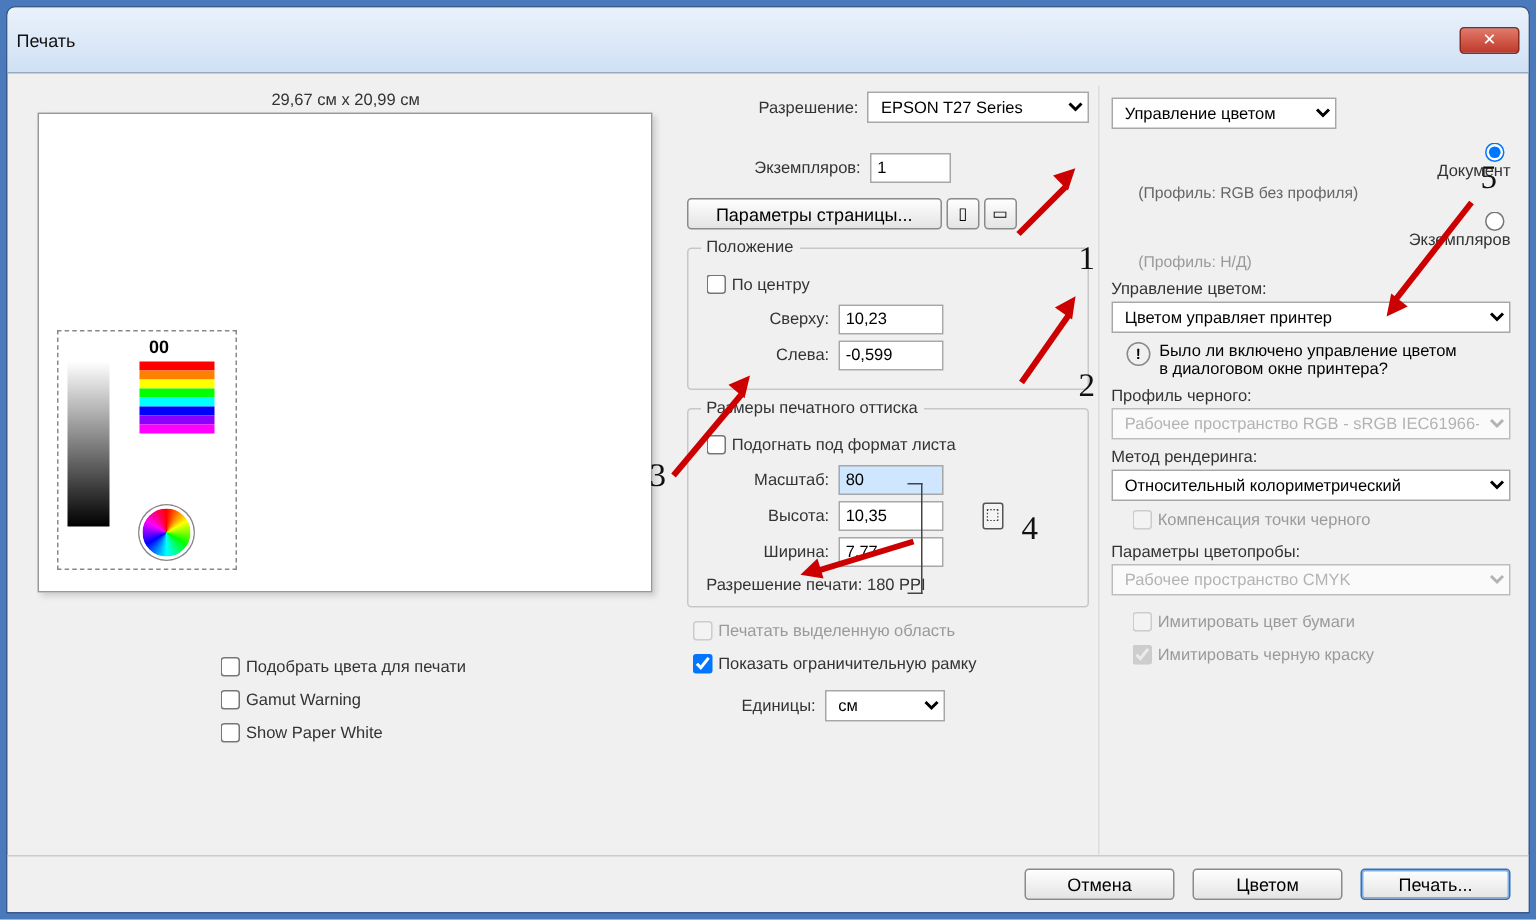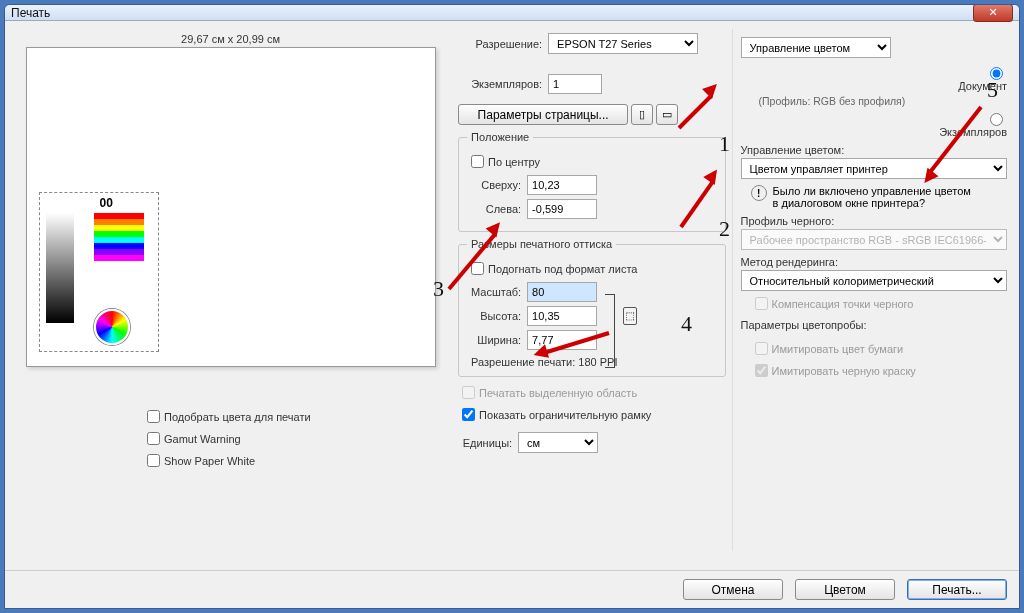--- a/index.html
+++ b/index.html
@@ -1,37 +1,37 @@
 <!DOCTYPE html>
 <html><head>
 <meta charset="utf-8">
 <style>
   * { box-sizing: border-box; font-family: "Segoe UI", Tahoma, sans-serif; font-size: 11px; }
   body { margin: 0; background: #4a7abc; padding: 4px; }
   .window { width: 1016px; height: 605px; background: #f0f0f0; border: 1px solid #3a5a8c; border-radius: 6px 6px 0 0; overflow: hidden; position: relative; }
-  .titlebar { height: 16px; background: linear-gradient(#eaf2fb,#cfe0f4); display: flex; align-items: center; padding: 0 6px; border-bottom: 1px solid #9ab; }
+  .titlebar { height: 44px; background: linear-gradient(#eaf2fb,#cfe0f4); display: flex; align-items: center; padding: 0 6px; border-bottom: 1px solid #9ab; }
   .titlebar .title { flex: 1; color: #111; font-size: 12px; }
   .closebtn { width: 40px; height: 18px; background: linear-gradient(#e07a6a,#c0392b); border: 1px solid #8a2a1f; border-radius: 3px; display: flex; align-items: center; justify-content: center; color: #fff; font-size: 11px; cursor: pointer; }
   .body { display: flex; padding: 8px 8px 0 8px; height: 530px; position: relative; }
   .col-left { width: 440px; padding-right: 4px; }
   .col-mid { width: 280px; padding: 0 6px; }
   .col-right { width: 280px; padding-left: 4px; border-left: 1px solid #ddd; }
   .preview-label { text-align: center; margin: 4px 0 2px; color: #333; font-size: 11px; }
   .preview-frame { width: 410px; height: 320px; background: #fff; border: 1px solid #999; margin: 0 auto; position: relative; box-shadow: 2px 2px 4px rgba(0,0,0,.15); }
   .preview-content { position: absolute; left: 12px; bottom: 14px; width: 120px; height: 160px; border: 1px dashed #888; background: #fff; }
   .swatch-row { position: absolute; top: 20px; left: 54px; width: 50px; }
   .swatch { height: 6px; width: 50px; }
   .gray-strip { position: absolute; top: 20px; left: 6px; width: 28px; height: 110px; background: linear-gradient(#fff,#000); }
   .colorwheel { position: absolute; bottom: 6px; left: 54px; width: 36px; height: 36px; border-radius: 50%; background: conic-gradient(red,yellow,lime,cyan,blue,magenta,red); border: 2px solid #fff; box-shadow: 0 0 0 1px #888; }
   .zero-lbl { position: absolute; top: 3px; left: 60px; font-weight: bold; font-size: 12px; }
   .checkbox-row { display: flex; align-items: center; margin: 3px 0; color: #333; }
   .checkbox-row input { margin-right: 4px; }
   label { color: #333; }
   .field-row { display: flex; align-items: center; margin: 4px 0; }
-  .field-row > label { width: 90px; text-align: right; padding-right: 6px; }
+  .field-row > label { width: 90px; text-align: right; padding-right: 6px; margin-left: 32px; }
   .field-row.mid > label { width: 60px; }
   select, input[type=text] { border: 1px solid #a7a7a7; background: #fff; height: 20px; padding: 1px 4px; font-size: 11px; }
   select { height: 21px; }
   .btn { height: 21px; border: 1px solid #8a8a8a; background: linear-gradient(#fefefe,#e4e4e4); padding: 0 16px; cursor: pointer; border-radius: 3px; font-size: 12px; }
   .iconbtn { width: 22px; height: 21px; border: 1px solid #8a8a8a; background: linear-gradient(#fefefe,#e4e4e4); border-radius: 3px; display: inline-flex; align-items: center; justify-content: center; cursor: pointer; font-size: 12px; margin-left: 3px; }
   fieldset { border: 1px solid #c7c7c7; border-radius: 3px; margin: 6px 0; padding: 6px 8px 8px; }
   fieldset > legend { padding: 0 4px; color: #333; font-size: 11px; }
   .fullsel { width: 100%; }
   .radio-row { display: flex; align-items: flex-end; margin: 3px 0; flex-direction: column; }
   .radio-row input { margin-right: 4px; }
@@ -183,20 +183,21 @@
         </select>
         <div class="radio-row" style="margin-top:6px">
           <input type="radio" name="cm" checked="" style="">
           <label>Документ</label>
         </div>
         <div class="sublabel">(Профиль: RGB без профиля)</div>
         <div class="radio-row">
           <input type="radio" name="cm" style="">
           <label>Экземпляров</label>
         </div>
+        <div class="sublabel disabled">(Профиль: Н/Д)</div>
 
         <div class="section-title">Управление цветом:</div>
         <select class="fullsel">
           <option>Цветом управляет принтер</option>
         </select>
         <div class="warnrow">
           <span class="warnicon">!</span>
           <span>
             <span>Было ли включено управление цветом</span><br>
             <span>в диалоговом окне принтера?</span>
@@ -211,20 +212,23 @@
         <div class="section-title">Метод рендеринга:</div>
         <select class="fullsel">
           <option>Относительный колориметрический</option>
         </select>
         <div class="checkbox-row disabled" style="margin-left:10px">
           <input type="checkbox" disabled="" style="">
           <label class="disabled">Компенсация точки черного</label>
         </div>
 
         <div class="section-title">Параметры цветопробы:</div>
+        <select class="fullsel disabled" disabled="">
+          <option>Рабочее пространство CMYK</option>
+        </select>
         <div class="checkbox-row disabled" style="margin-left:10px;margin-top:8px">
           <input type="checkbox" disabled="" style="">
           <label class="disabled">Имитировать цвет бумаги</label>
         </div>
         <div class="checkbox-row disabled" style="margin-left:10px">
           <input type="checkbox" disabled="" checked="" style="">
           <label class="disabled">Имитировать черную краску</label>
         </div>
       </fieldset>
     </div>

